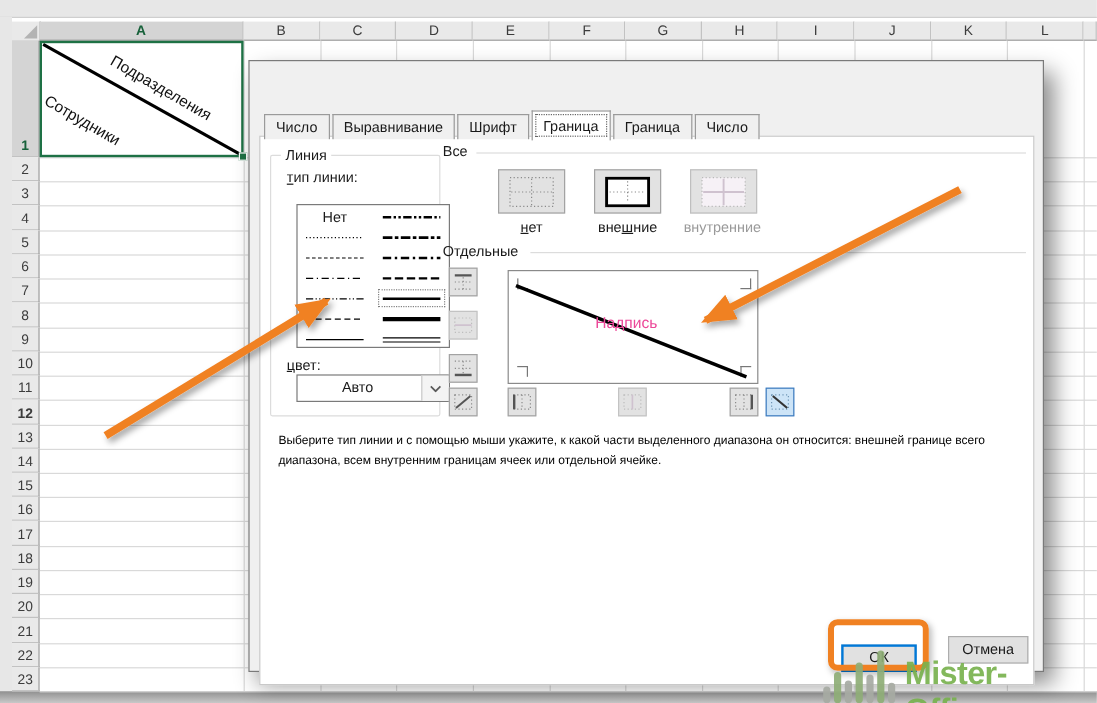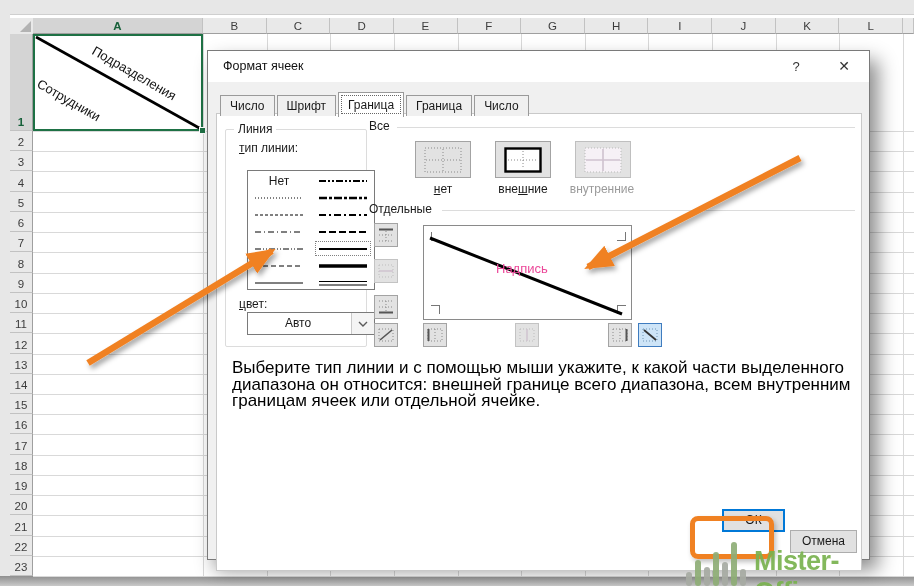--- a/index.html
+++ b/index.html
@@ -70,25 +70,25 @@
   .bbtn.sel{background:#cde4f7;border:1px solid #3f7cbf;}
 
   .preview{position:absolute;left:206px;top:111px;width:209px;height:95px;background:#fff;border:1px solid #8a8a8a;box-sizing:border-box;}
   .cm{position:absolute;width:8px;height:8px;}
   .cm[data-variant="tl"]{border-left:1px solid #777;border-bottom:1px solid #777;}
   .cm[data-variant="tr"]{border-right:1px solid #777;border-bottom:1px solid #777;}
   .cm[data-variant="bl"]{border-top:1px solid #777;border-right:1px solid #777;}
   .cm[data-variant="br"]{border-top:1px solid #777;border-left:1px solid #777;}
   .preview-label{position:absolute;left:72px;top:35px;font-size:13px;color:#ec4899;}
 
-  .desc{position:absolute;left:15px;top:246px;width:636px;font-size:17px;line-height:16.5px;color:#000;}
+  .desc{position:absolute;left:15px;top:246px;width:636px;font-size:10px;line-height:16.5px;color:#000;}
 
   .dlg-footer-btn{position:absolute;height:23px;background:#e1e1e1;border:1px solid #adadad;box-sizing:border-box;
                   font-size:12px;color:#1a1a1a;text-align:center;line-height:21px;cursor:pointer;}
-  .ok-btn{left:493px;top:458px;width:63px;border:2px solid #0078d7;line-height:19px;margin-left:21px;}
+  .ok-btn{left:493px;top:486px;width:63px;border:2px solid #0078d7;line-height:19px;}
   .cancel-btn{left:582px;top:479px;width:67px;}
 
   
   .orange-box{position:absolute;left:690px;top:516px;width:84px;height:43px;border:5px solid #f08122;border-radius:8px;box-sizing:border-box;z-index:9;box-shadow:2px 3px 5px rgba(0,0,0,.25);}
   #arrow-layer{position:absolute;left:0;top:0;width:914px;height:586px;z-index:9;pointer-events:none;}
 
   .watermark{position:absolute;left:686px;top:540px;width:226px;height:46px;z-index:10;opacity:.92;}
   .wm-text{position:absolute;left:68px;top:6px;font-size:27px;font-weight:bold;color:#79b24f;letter-spacing:-.5px;}
   .wm-bar{position:absolute;bottom:0;width:6px;border-radius:3px;}
 </style>
@@ -133,21 +133,21 @@
       <div class="rowhdr" style="top: 232.15px; height: 20.23px;">7</div>
       <div class="hline" style="left: 33px; top: 252.38px; width: 881px;"></div>
       <div class="rowhdr" style="top: 252.38px; height: 20.23px;">8</div>
       <div class="hline" style="left: 33px; top: 272.61px; width: 881px;"></div>
       <div class="rowhdr" style="top: 272.61px; height: 20.23px;">9</div>
       <div class="hline" style="left: 33px; top: 292.84px; width: 881px;"></div>
       <div class="rowhdr" style="top: 292.84px; height: 20.23px;">10</div>
       <div class="hline" style="left: 33px; top: 313.07px; width: 881px;"></div>
       <div class="rowhdr" style="top: 313.07px; height: 20.23px;">11</div>
       <div class="hline" style="left: 33px; top: 333.3px; width: 881px;"></div>
-      <div class="rowhdr" style="top: 333.3px; height: 20.23px;">12</div>
+      <div class="rowhdr" style="top: 333.3px; height: 20.23px; font-weight: bold;">12</div>
       <div class="hline" style="left: 33px; top: 353.53px; width: 881px;"></div>
       <div class="rowhdr" style="top: 353.53px; height: 20.23px;">13</div>
       <div class="hline" style="left: 33px; top: 373.76px; width: 881px;"></div>
       <div class="rowhdr" style="top: 373.76px; height: 20.23px;">14</div>
       <div class="hline" style="left: 33px; top: 393.99px; width: 881px;"></div>
       <div class="rowhdr" style="top: 393.99px; height: 20.23px;">15</div>
       <div class="hline" style="left: 33px; top: 414.22px; width: 881px;"></div>
       <div class="rowhdr" style="top: 414.22px; height: 20.23px;">16</div>
       <div class="hline" style="left: 33px; top: 434.45px; width: 881px;"></div>
       <div class="rowhdr" style="top: 434.45px; height: 20.23px;">17</div>
@@ -180,28 +180,24 @@
 
   <svg width="914" height="586" style="position:absolute;left:0;top:0;z-index:2;pointer-events:none;">
     <line x1="36" y1="37" x2="201" y2="129" stroke="#000" stroke-width="2.6"></line>
   </svg>
   <div class="a1-text" style="left:97px;top:43px;transform:rotate(30deg);">Подразделения</div>
   <div class="a1-text" style="left:42px;top:76px;transform:rotate(30deg);">Сотрудники</div>
   <div class="a1-select"></div>
   <div class="fill-handle"></div>
 
   <div class="dialog">
-    <div class="dlg-title">
-      <div class="dlg-title-text">Формат ячеек</div>
-      <div class="dlg-help">?</div>
-      <div class="dlg-close">✕</div>
-    </div>
 
     <div class="tabstrip">
       <div class="tab">Число</div>
+      <div class="tab">Выравнивание</div>
       <div class="tab">Шрифт</div>
       <div class="tab active">Граница</div>
       <div class="tab">Граница</div>
       <div class="tab">Число</div>
     </div>
 
     <div class="panel">
 
       <div class="groupbox" style="left:8px;top:15px;width:140px;height:216px;">
         <span>Линия</span>

